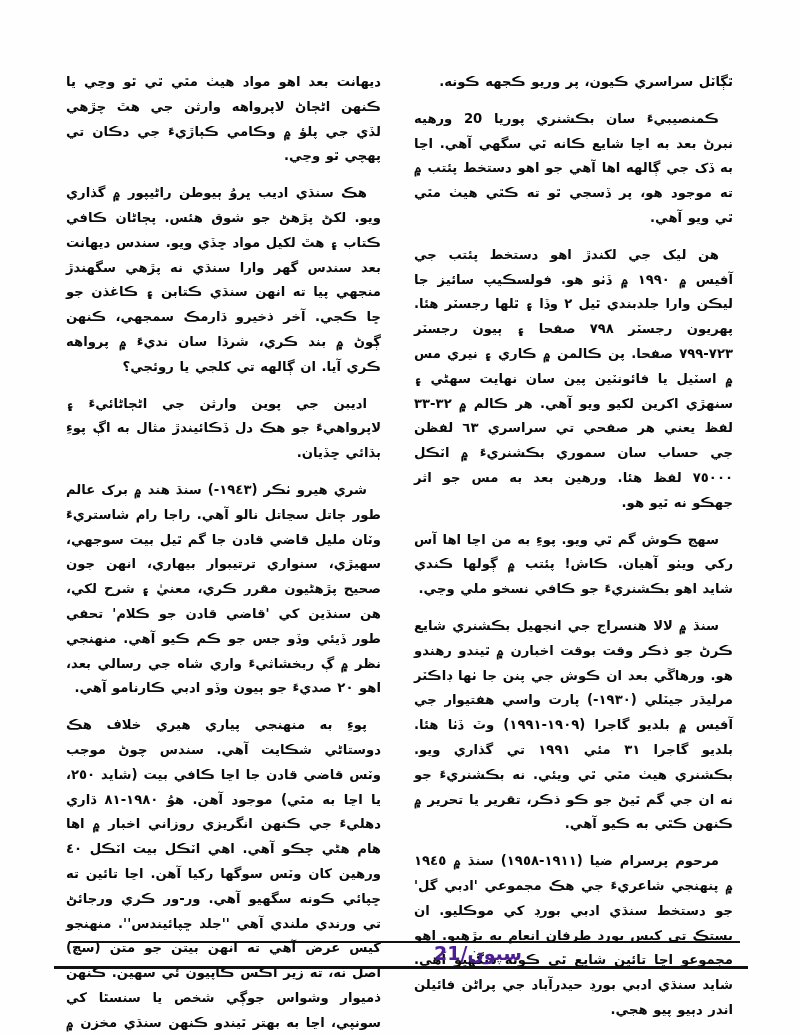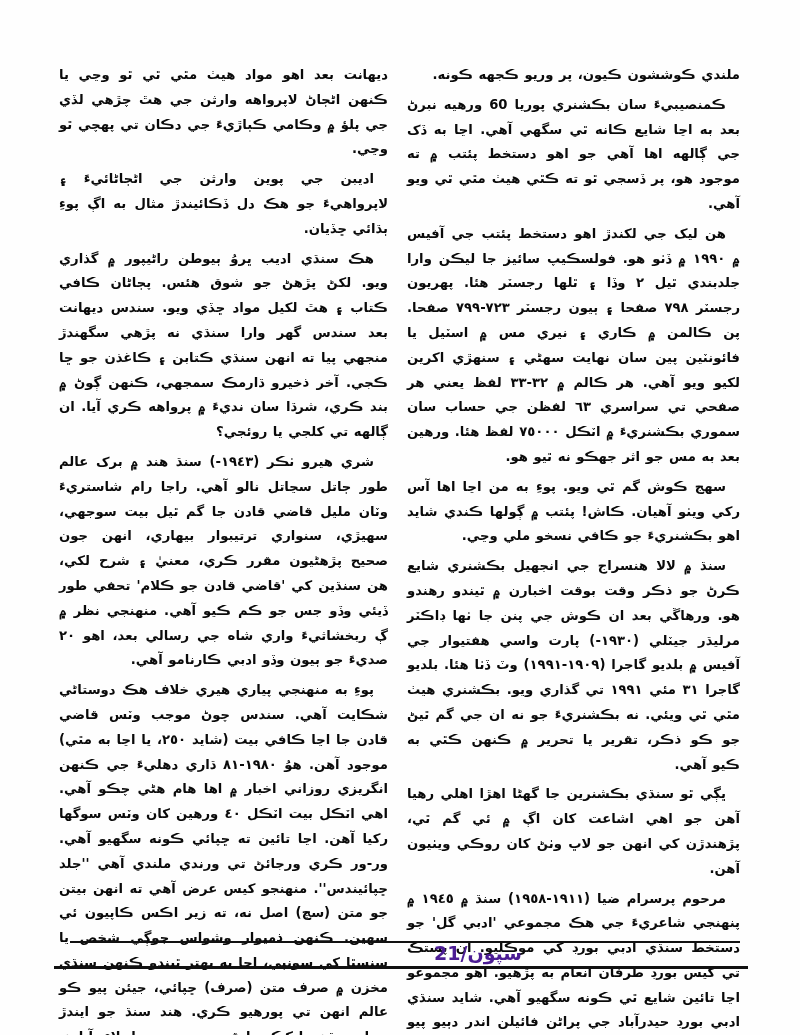--- a/index.html
+++ b/index.html
@@ -16,21 +16,21 @@
     direction:rtl;
     text-align:justify;
     font-weight:700;
     font-size:13.2px;
     line-height:24.8px;
     letter-spacing:0px;
     word-spacing:1px;
   }
   .col-right{right:55px;top:58px;width:343px;}
   .col-left{right:407px;top:58px;width:339px;}
-  .col p{margin:5px;padding:0;}
+  .col p{margin:12px;padding:0;}
   .col p.ind{text-indent:14px;}
   .rule{position:absolute;background:#111;}
   .rule-top{left:70px;top:941px;width:670px;height:2px;}
   .rule-bottom{left:54px;top:966px;width:694px;height:3px;}
   .folio{
     position:absolute;
     left:382px;top:940px;width:140px;
     text-align:right;
     direction:rtl;
     font-weight:700;
@@ -38,34 +38,33 @@
     line-height:26px;
     color:#4c1d95;
   }
 </style>
 </head>
 <body>
 
 <div class="page">
 
   <div class="col col-right">
-    <p>ملندي ڪوششون ڪيون، پر وريو ڪجهه ڪونه.</p>
-    <p class="ind">ڪمنصيبيءَ سان بڪشنري پوريا 60 ورهيه نبرڻ بعد به اڃا شايع ڪانه ٿي سگهي آهي. اڃا به ڏک جي ڳالهه اها آهي جو اهو دستخط پئتب ۾ ته موجود هو، پر ڏسجي ٿو ته ڪٿي هيٺ مٿي ٿي ويو آهي.</p>
+    <p>ٿڳاٽل سراسري ڪيون، پر وريو ڪجهه ڪونه.</p>
+    <p class="ind">ڪمنصيبيءَ سان بڪشنري پوريا 20 ورهيه نبرڻ بعد به اڃا شايع ڪانه ٿي سگهي آهي. اڃا به ڏک جي ڳالهه اها آهي جو اهو دستخط پئتب ۾ ته موجود هو، پر ڏسجي ٿو ته ڪٿي هيٺ مٿي ٿي ويو آهي.</p>
     <p class="ind">هن ليک جي لکندڙ اهو دستخط پئتب جي آفيس ۾ ١٩٩٠ ۾ ڏٺو هو. فولسڪيپ سائيز جا ليڪن وارا جلدبندي ٿيل ٢ وڏا ۽ ٿلها رجسٽر هئا. پهريون رجسٽر ٧٩٨ صفحا ۽ ٻيون رجسٽر ٧٢٣-٧٩٩ صفحا. پن ڪالمن ۾ ڪاري ۽ نيري مس ۾ اسٽيل يا فائونٽين پين سان نهايت سهڻي ۽ سنهڙي اکرين لکيو ويو آهي. هر ڪالم ۾ ٣٢-٣٣ لفظ يعني هر صفحي تي سراسري ٦٣ لفظن جي حساب سان سموري بڪشنريءَ ۾ اٽڪل ٧٥٠٠٠ لفظ هئا. ورهين بعد به مس جو اثر جهڪو نه ٿيو هو.</p>
     <p class="ind">سهج ڪوش گم ٿي ويو. پوءِ به من اڃا اها آس رکي ويٺو آهيان. ڪاش! پئتب ۾ ڳولها ڪندي شايد اهو بڪشنريءَ جو ڪافي نسخو ملي وڃي.</p>
     <p class="ind">سنڌ ۾ لالا هنسراج جي انجهيل بڪشنري شايع ڪرڻ جو ذڪر وقت بوقت اخبارن ۾ ٿيندو رهندو هو. ورهاڱي بعد ان ڪوش جي پنن جا ٺها ڊاڪٽر مرليڌر جيٽلي (١٩٣٠-) پارت واسي هفتيوار جي آفيس ۾ بلديو گاجرا (١٩٠٩-١٩٩١) وٽ ڏٺا هئا. بلديو گاجرا ٣١ مئي ١٩٩١ تي گذاري ويو. بڪشنري هيٺ مٿي ٿي ويئي. نه بڪشنريءَ جو نه ان جي گم ٿيڻ جو ڪو ذڪر، تقرير يا تحرير ۾ ڪنهن ڪٿي به ڪيو آهي.</p>
-    <p class="ind">ڀڳي ٿو سنڌي بڪشنرين جا گهڻا اهڙا اهلي رهيا آهن جو اهي اشاعت کان اڳ ۾ ئي گم ٿي، پڙهندڙن کي انهن جو لاڀ وٺڻ کان روڪي ويٺيون آهن.</p>
     <p class="ind">مرحوم پرسرام ضيا (١٩١١-١٩٥٨) سنڌ ۾ ١٩٤٥ ۾ پنهنجي شاعريءَ جي هڪ مجموعي 'ادبي گل' جو دستخط سنڌي ادبي بورڊ کي موڪليو. ان پستڪ تي کيس بورڊ طرفان انعام به پڙهيو. اهو مجموعو اڃا تائين شايع ٿي ڪونه سگهيو آهي. شايد سنڌي ادبي بورڊ حيدرآباد جي پراڻن فائيلن اندر دٻيو پيو هجي.</p>
 
   </div>
 
   <div class="col col-left">
     <p>ديهانت بعد اهو مواد هيٺ مٿي ٿي ٿو وڃي يا ڪنهن اڻڄاڻ لاپرواهه وارثن جي هٿ چڙهي لڏي جي پلؤ ۾ وڪامي ڪٻاڙيءَ جي دڪان تي پهچي ٿو وڃي.</p>
+    <p class="ind">هڪ سنڌي اديب ڀروُ ٻيوطن راڻيپور ۾ گذاري ويو. لکڻ پڙهڻ جو شوق هئس. پڄاڻان ڪافي ڪتاب ۽ هٿ لکيل مواد ڇڏي ويو. سندس ديهانت بعد سندس گهر وارا سنڌي نه پڙهي سگهندڙ منجهي پيا ته انهن سنڌي ڪتابن ۽ ڪاغذن جو ڇا ڪجي. آخر ذخيرو ڌارمڪ سمجهي، ڪنهن ڳوڻ ۾ بند ڪري، شرڌا سان نديءَ ۾ پرواهه ڪري آيا. ان ڳالهه تي کلجي يا روئجي؟</p>
     <p class="ind">اديبن جي پوين وارثن جي اڻڄاڻائيءَ ۽ لاپرواهيءَ جو هڪ دل ڏڪائيندڙ مثال به اڳ پوءِ ٻڌائي ڇڏيان.</p>
-    <p class="ind">هڪ سنڌي اديب ڀروُ ٻيوطن راڻيپور ۾ گذاري ويو. لکڻ پڙهڻ جو شوق هئس. پڄاڻان ڪافي ڪتاب ۽ هٿ لکيل مواد ڇڏي ويو. سندس ديهانت بعد سندس گهر وارا سنڌي نه پڙهي سگهندڙ منجهي پيا ته انهن سنڌي ڪتابن ۽ ڪاغذن جو ڇا ڪجي. آخر ذخيرو ڌارمڪ سمجهي، ڪنهن ڳوڻ ۾ بند ڪري، شرڌا سان نديءَ ۾ پرواهه ڪري آيا. ان ڳالهه تي کلجي يا روئجي؟</p>
     <p class="ind">شري هيرو ٺڪر (١٩٤٣-) سنڌ هند ۾ برک عالم طور ڄاتل سڃاتل نالو آهي. راجا رام شاستريءَ وٽان مليل قاضي قادن جا گم ٿيل بيت سوجهي، سهيڙي، سنواري ترتيبوار بيهاري، انهن جون صحيح پڙهڻيون مقرر ڪري، معنيٰ ۽ شرح لکي، هن سنڌين کي 'قاضي قادن جو ڪلام' تحفي طور ڏيئي وڏو جس جو ڪم ڪيو آهي. منهنجي نظر ۾ ڳ ربخشاثيءَ واري شاه جي رسالي بعد، اهو ٢٠ صديءَ جو ٻيون وڏو ادبي ڪارنامو آهي.</p>
     <p class="ind">پوءِ به منهنجي پياري هيري خلاف هڪ دوستاڻي شڪايت آهي. سندس چوڻ موجب وٽس قاضي قادن جا اڃا ڪافي بيت (شايد ٢٥٠، يا اڃا به مٿي) موجود آهن. هوُ ١٩٨٠-٨١ ڌاري دهليءَ جي ڪنهن انگريزي روزاني اخبار ۾ اها هام هڻي چڪو آهي. اهي اٽڪل بيت اٽڪل ٤٠ ورهين کان وٽس سوگها رکيا آهن. اڃا تائين ته ڇپائي ڪونه سگهيو آهي. ور-ور ڪري ورجائڻ تي ورندي ملندي آهي ''جلد ڇپائيندس''. منهنجو کيس عرض آهي ته انهن بيتن جو متن (سچ) اصل نه، ته زير اڪس ڪاپيون ئي سهين. ڪنهن ذميوار وشواس جوڳي شخص يا سنسٿا کي سونپي، اڃا به بهتر ٿيندو ڪنهن سنڌي مخزن ۾ صرف متن (صرف) ڇپائي، جيئن پيو ڪو عالم انهن تي پورهيو ڪري. هند سنڌ جو ايندڙ نسل توڙي ليکڪ طبقو سندس سدا لاءِ آڀاري رهندو.</p>
     <p class="ind">سلامت ۾ خطن کي خاص ادبي اهميت آهي. ليکڪ دوستن جا هڪ ٻئي ڏانهن خط سندن شخصيت، باهمي رشتي ئي نه، موجود وقت جي اتهاس، ادبي اتهاس تي ڀرپور معلوماتي سَنَد پڻ روشني وجهندا آهن. سنڌ هند ۾ ڪيترن اديبن دوستن پاڻ وٽ آيل پترن جا سنگره ڇپائي پترڪلا جي هن صنف کي هٿي ڏني آهي. اڄ به ڪافي اديبن وٽ مصر اديبن جا ڳنڍ ٻڌل پتر سانڍيا رکيل هوندا. ڪاش! اهي انهن جو قدر سڃاڻي ڇپائي پڌرا ڪن.</p>
   </div>
 
   <div class="rule rule-top"></div>
   <div class="folio">سپون/21</div>
   <div class="rule rule-bottom"></div>
 
 </div>

